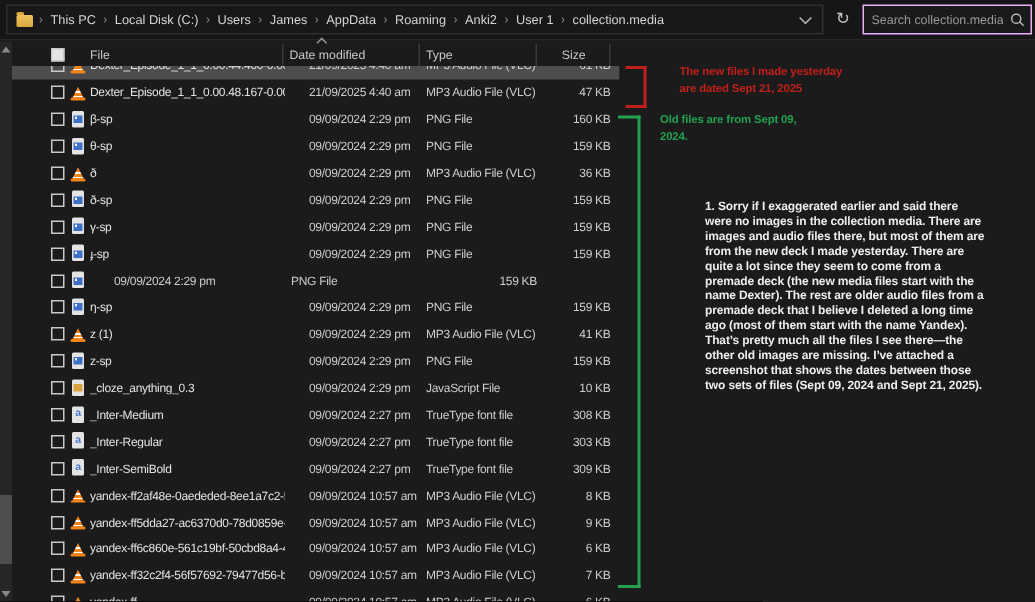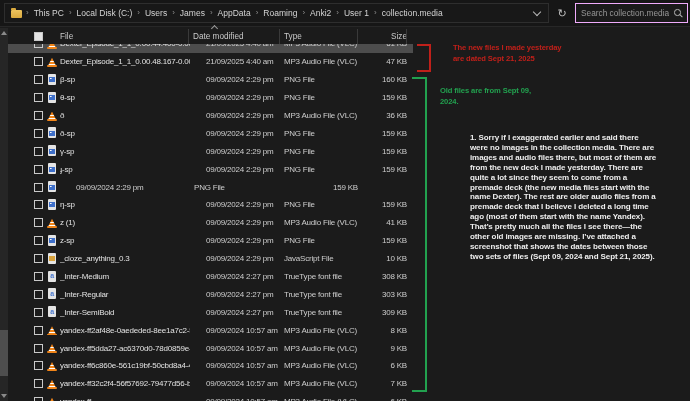--- a/index.html
+++ b/index.html
@@ -33,21 +33,21 @@
   .car-dn{bottom:3px;border-top:4px solid #8a8a8a;}
   .vthumb{position:absolute;left:0;top:302px;width:8px;height:46px;background:#4e4e4e;}
 
   
   .lhead{position:absolute;left:8px;top:29px;width:399px;height:15px;display:grid;
          grid-template-columns:24px 12px 16px 130px 90px 78px 49px;align-items:center;
          font-size:8.2px;color:#c9c9c9;}
   .lhead .hname{grid-column:4;}
   .hdate{padding-left:3px;}
   .htype{padding-left:4px;}
-  .hsize{text-align:right;}
+  .hsize{text-align:center;}
   .cb{width:7px;height:7px;border:1px solid #c9c9c9;box-sizing:content-box;}
   .cb.filled{background:#e4e4e4;}
   .lhead .cb{grid-column:2;margin-left:2px;}
   .colsep{position:absolute;top:29px;width:1px;height:15px;background:#3a3a3a;}
   .sortcar{position:absolute;left:212px;top:26px;width:4px;height:4px;border-left:1.2px solid #9a9a9a;border-top:1.2px solid #9a9a9a;transform:rotate(45deg);}
 
   
   .rows{position:absolute;left:8px;top:44px;width:405px;bottom:0;overflow:hidden;}
   .row{display:grid;grid-template-columns:24px 12px 16px 130px 90px 78px 49px;align-items:center;
        height:17.9px;font-size:8px;letter-spacing:-0.2px;color:#d9d9d9;}
@@ -72,21 +72,21 @@
   .ic-ttf::after{content:"a";position:absolute;left:0;top:1.5px;width:12px;text-align:center;
       font-size:7px;font-weight:bold;color:#4a79d0;}
 
   
   .red-bracket{position:absolute;left:417px;top:44px;width:12px;height:24px;
       border-top:2px solid #d41b1b;border-right:2px solid #d41b1b;border-bottom:2px solid #d41b1b;}
   .green-bracket{position:absolute;left:412px;top:77px;width:13px;height:311px;
       border-top:2px solid #22a14f;border-right:2px solid #22a14f;border-bottom:2px solid #22a14f;}
   .note{position:absolute;font-size:7.6px;font-weight:bold;line-height:11px;letter-spacing:-0.1px;white-space:nowrap;}
   .note-red{left:453px;top:42px;color:#c0201a;}
-  .note-green{left:440px;top:85px;color:#22a14f;}
+  .note-green{left:440px;top:74px;color:#22a14f;}
   .para{position:absolute;left:470px;top:133px;width:188px;font-size:8px;font-weight:600;
         color:#ededed;line-height:9.9px;letter-spacing:-0.1px;}
 </style>
 </head>
 <body>
 
 <div class="screen">
 
   <div class="topbar">
     <div class="addrbar">

